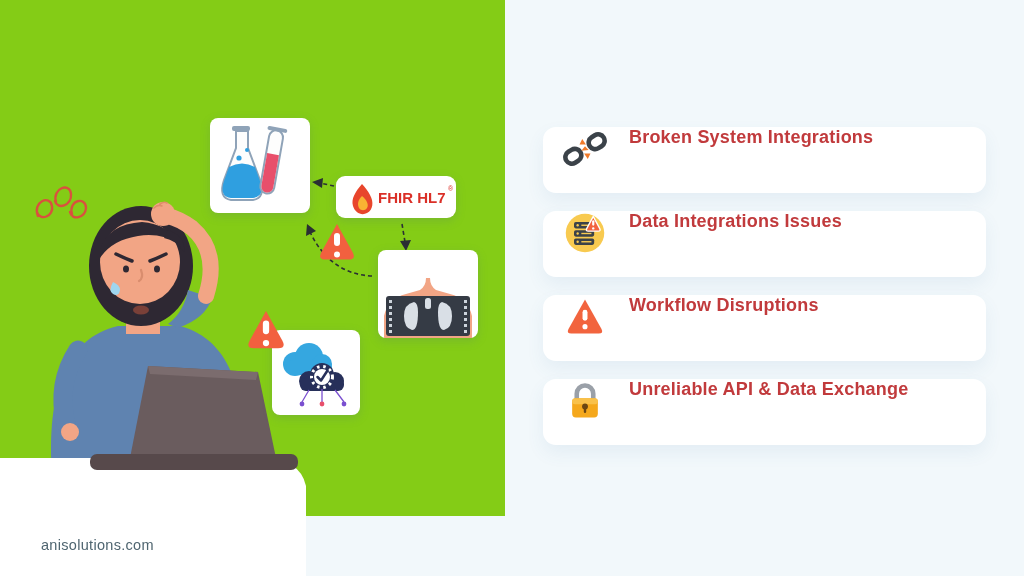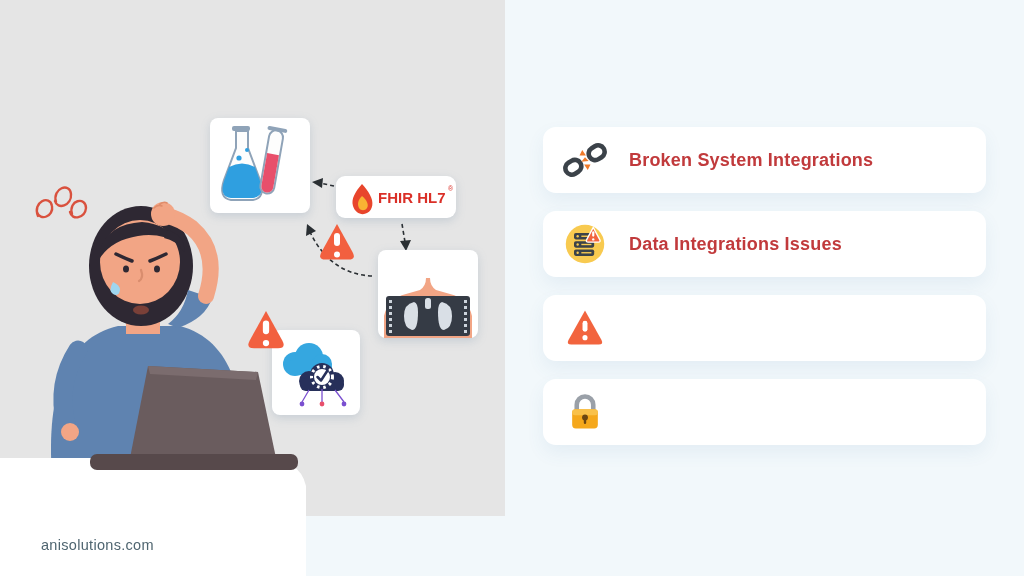--- a/index.html
+++ b/index.html
@@ -1,22 +1,22 @@
 <!DOCTYPE html>
 <html><head>
 <meta charset="utf-8">
 <style>
   html,body{margin:0;padding:0;}
   body{width:1024px;height:576px;overflow:hidden;font-family:"Liberation Sans",sans-serif;}
   .stage{position:relative;width:1024px;height:576px;background:#f2f8fb;}
-  .left-panel{position:absolute;left:0;top:0;width:505px;height:516px;background:#e5e5e5;}
+  .left-panel{position:absolute;left:0;top:0;width:505px;height:516px;background:#84cc16;}
   .right-panel{position:absolute;left:505px;top:0;width:519px;height:576px;background:#f2f8fb;}
   .illustration-svg{position:absolute;left:0;top:0;}
   .cards{position:absolute;left:38px;top:127px;width:443px;display:flex;flex-direction:column;gap:18px;}
-  .card{display:flex;align-items:center;gap:22px;height:66px;background:#ffffff;border-radius:13px;
+  .card{display:flex;align-items:flex-start;gap:22px;height:66px;background:#ffffff;border-radius:13px;
         box-shadow:0 8px 18px rgba(60,110,160,0.08);padding:0 20px;box-sizing:border-box;}
   .icon-wrap{width:44px;height:44px;flex:0 0 44px;display:flex;align-items:center;justify-content:center;}
   .card-label{font-size:18px;font-weight:700;color:#c13a3c;letter-spacing:.2px;}
   .footer-site{position:absolute;left:41px;top:537px;font-size:14.5px;color:#4f6570;letter-spacing:.3px;}
   .shadowed{filter:drop-shadow(0 3px 5px rgba(60,100,140,0.18));}
 </style>
 </head>
 <body>
 
 <div class="stage">
@@ -223,29 +223,31 @@
       </div>
 
       <div class="card">
         <div class="icon-wrap">
           <svg width="44" height="44" viewBox="0 0 48 48">
             <path d="M24 5 L42 37 Q44.5 42 39 42 L9 42 Q3.5 42 6 37 Z" fill="#f2643e"></path>
             <rect x="21.3" y="16" width="5.4" height="12" rx="2.7" fill="#ffffff"></rect>
             <circle cx="24" cy="34.5" r="2.8" fill="#ffffff"></circle>
           </svg>
         </div>
+        <div class="card-label">Workflow Disruptions</div>
       </div>
 
       <div class="card">
         <div class="icon-wrap">
           <svg width="44" height="44" viewBox="0 0 48 48">
             <path d="M15 22 v-6 a9 9 0 0 1 18 0 v6" fill="none" stroke="#9aa0a8" stroke-width="5"></path>
             <rect x="10" y="21" width="28" height="21" rx="4" fill="#f5a81c"></rect>
             <rect x="10" y="21" width="28" height="6.5" rx="3" fill="#f9c14a"></rect>
             <circle cx="24" cy="30" r="3.2" fill="#6b4612"></circle>
             <rect x="22.7" y="30" width="2.6" height="7" rx="1.3" fill="#6b4612"></rect>
           </svg>
         </div>
+        <div class="card-label">Unreliable API &amp; Data Exchange</div>
       </div>
 
     </div>
   </div>
 </div>
 
 </body></html>

